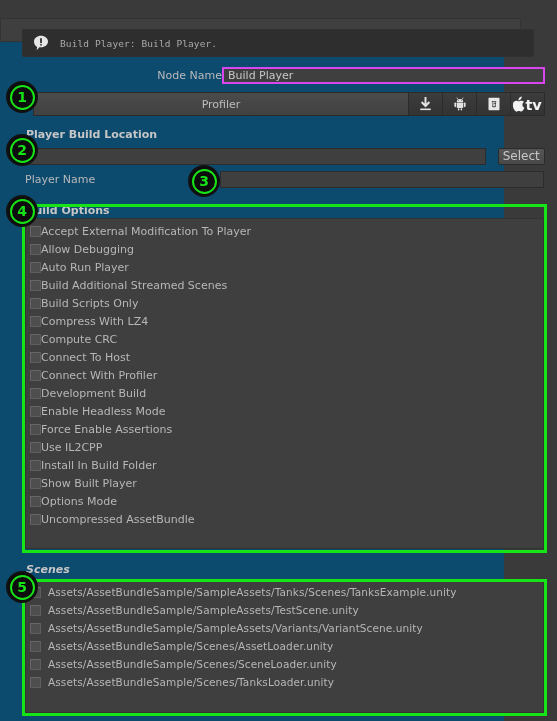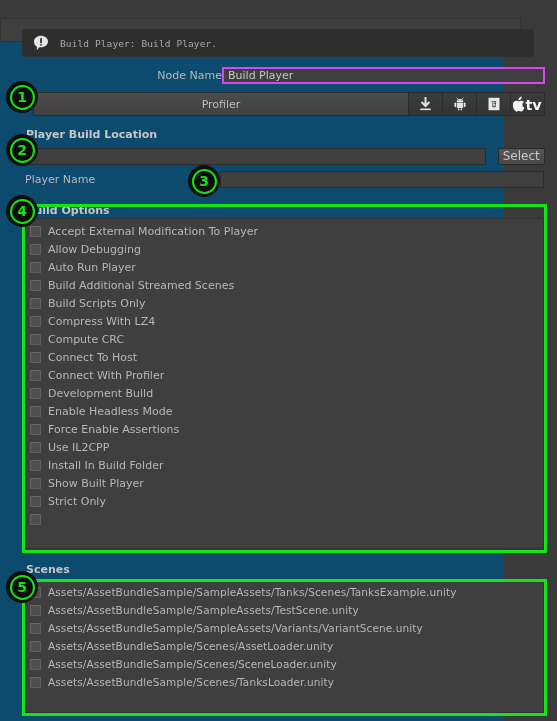--- a/index.html
+++ b/index.html
@@ -111,21 +111,21 @@
 
   
   .section-title {
     position: absolute;
     font-size: 11px;
     font-weight: bold;
     color: #c6c6c6;
   }
   #player-build-location-title { left: 26px; top: 110px; }
   #build-options-title { left: 26px; top: 186px; }
-  #scenes-title { left: 26px; top: 545px; }
+  #scenes-title { left: 26px; top: 545px; font-style: italic; }
 
   
   #build-location-row { left: 25px; top: 129px; width: 520px; height: 18px; }
   #build-location-field {
     width: 466px; height: 17px;
     background: #3f3f3f;
     border: 1px solid #2c2c2c;
     box-sizing: border-box;
   }
   #select-button {
@@ -202,21 +202,20 @@
     width: 11px; height: 11px;
     background: #4e4e4e;
     border: 1px solid #5e5e5e;
     border-top-color: #666;
     border-left-color: #666;
     box-sizing: border-box;
     flex: 0 0 auto;
     border-radius: 1px;
   }
   .check-label {
-    margin-left: 7px;
     color: #b7b7b7;
     font-size: 11px;
     white-space: nowrap;
   }
   .scene-label {
     margin-left: 7px;
     color: #b7b7b7;
     font-size: 10.5px;
     white-space: nowrap;
     letter-spacing: .1px;
@@ -393,24 +392,25 @@
         <div class="check-row">
           <span class="checkbox"></span>
           <span class="check-label">Install In Build Folder</span>
         </div>
         <div class="check-row">
           <span class="checkbox"></span>
           <span class="check-label">Show Built Player</span>
         </div>
         <div class="check-row">
           <span class="checkbox"></span>
-          <span class="check-label">Strict Only</span>
-        </div>
-        <div class="check-row">
-          <span class="checkbox"></span>
+          <span class="check-label">Options Mode</span>
+        </div>
+        <div class="check-row">
+          <span class="checkbox"></span>
+          <span class="check-label">Uncompressed AssetBundle</span>
         </div>
       </div>
   </div>
 
   <div class="section-title" id="scenes-title">Scenes</div>
   <div class="box-panel" id="scenes-panel">
     <div id="scenes-list">
         <div class="check-row">
           <span class="checkbox"></span>
           <span class="scene-label">Assets/AssetBundleSample/SampleAssets/Tanks/Scenes/TanksExample.unity</span>

